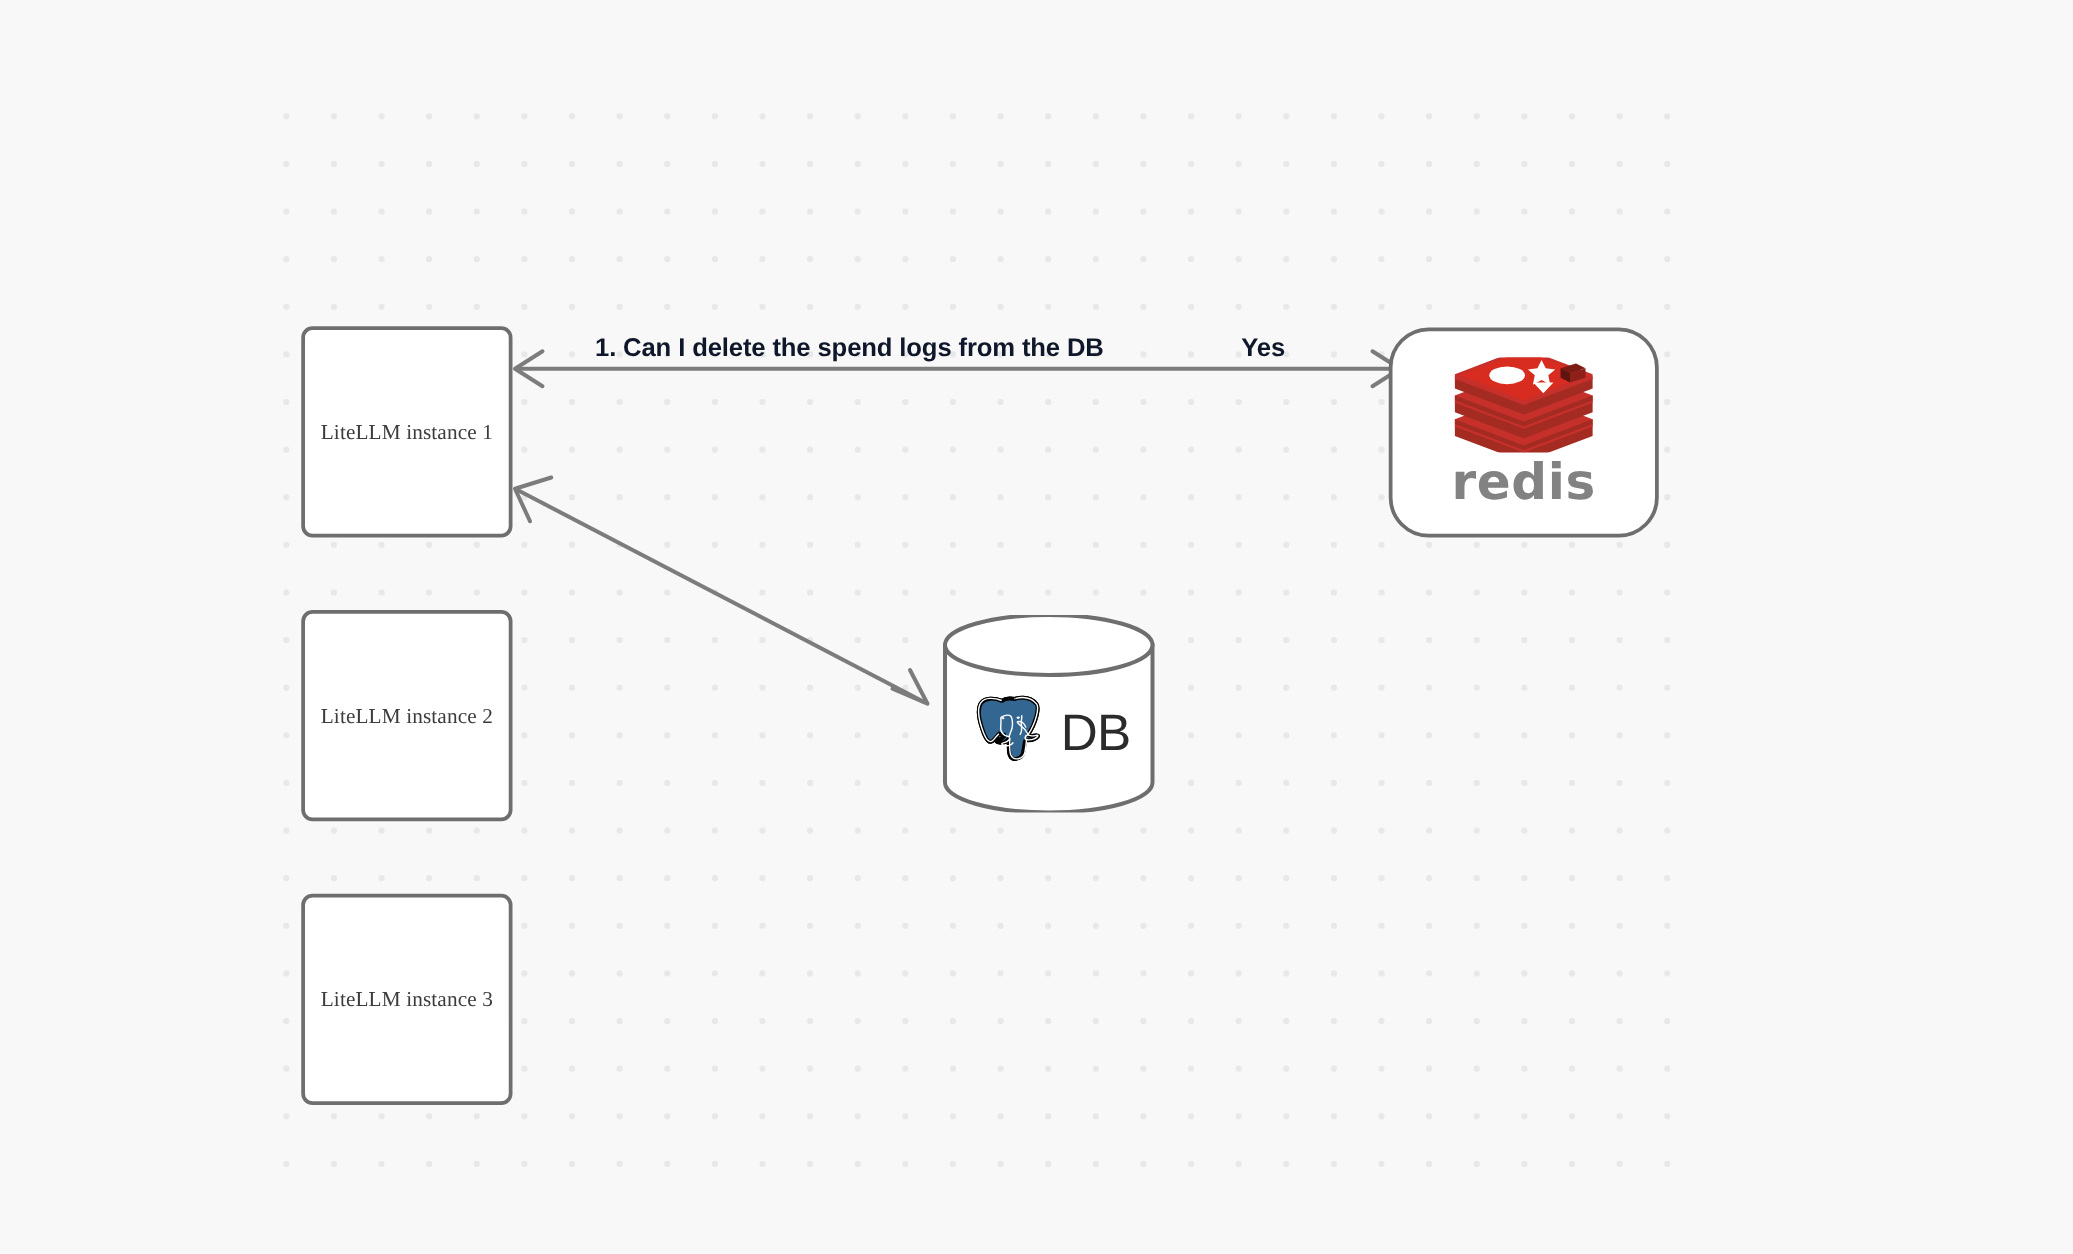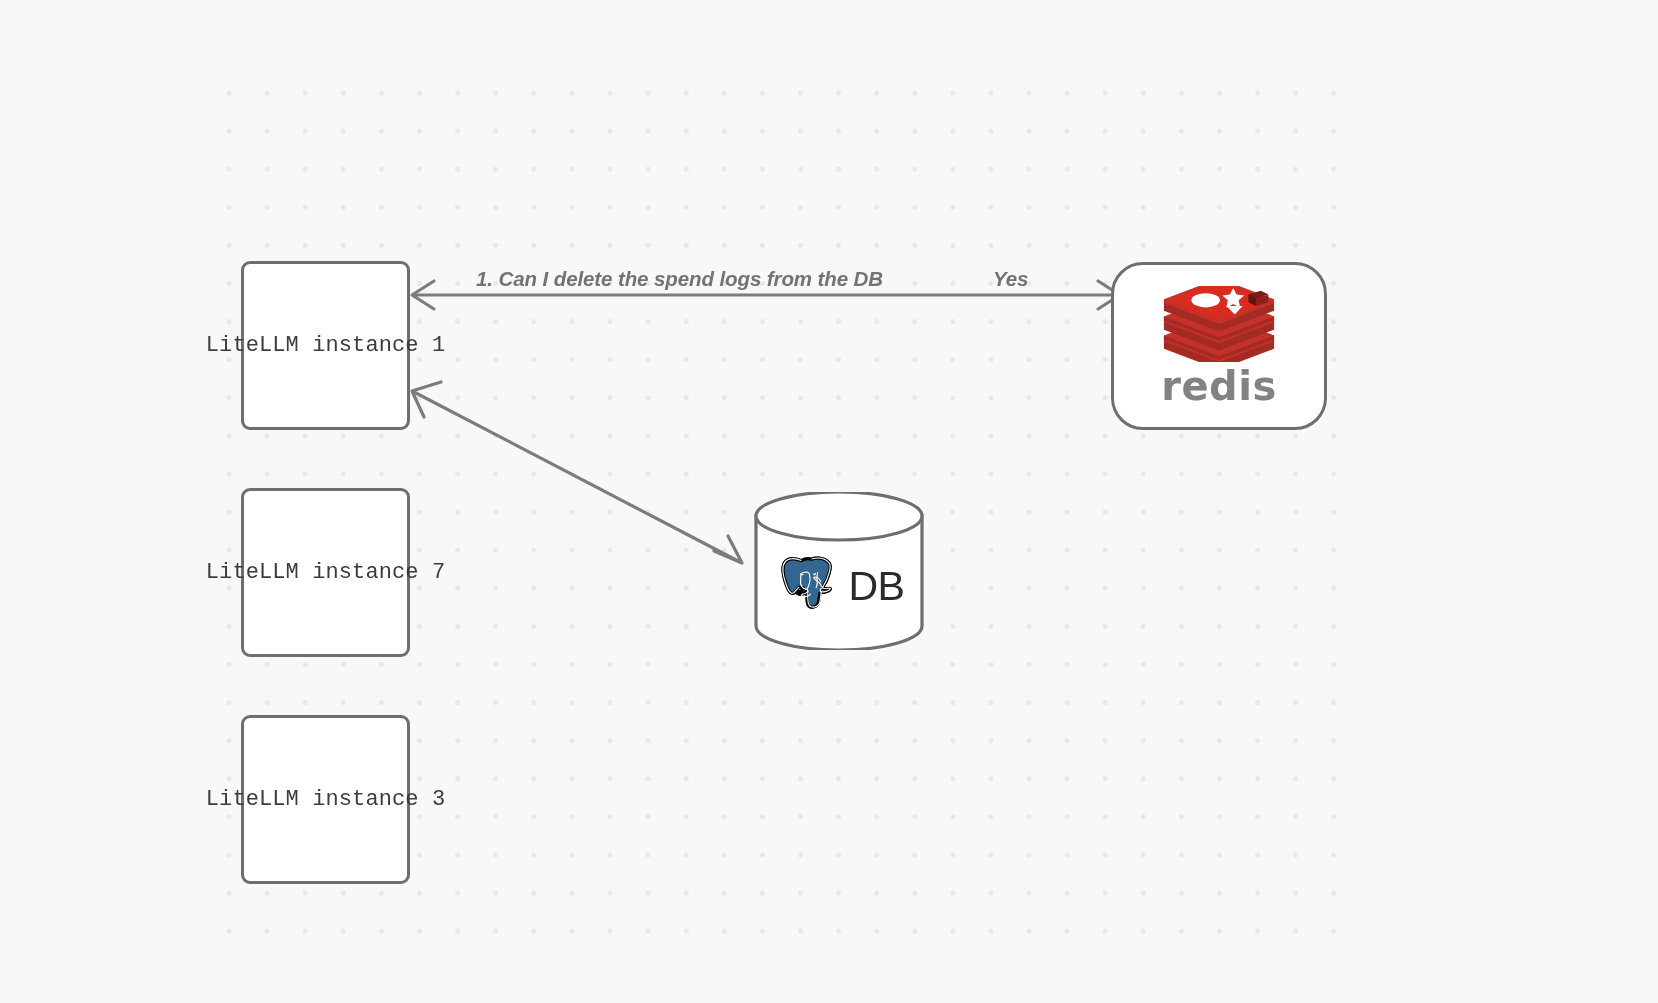--- a/index.html
+++ b/index.html
@@ -46,24 +46,24 @@
   .node-box {
     position: absolute;
     background: #ffffff;
     border: 3px solid #6e6e6e;
     border-radius: 9px;
     display: flex;
     align-items: center;
     justify-content: center;
   }
   .node-box .node-label {
-    font-size: 22px;
+    font-size: 17px;
     color: #3c3c3c;
     letter-spacing: 0.1px;
-    font-family: Liberation Mono, monospace;
+    font-family: Liberation Serif, serif;
     white-space: nowrap;
   }
 
   #node-instance-1 { left: 241px; top: 261px; width: 169px; height: 169px; }
   #node-instance-2 { left: 241px; top: 488px; width: 169px; height: 169px; }
   #node-instance-3 { left: 241px; top: 715px; width: 169px; height: 169px; }
 
   
   #node-redis {
     position: absolute;
@@ -120,24 +120,23 @@
     color: #2b2b2b;
     line-height: 1;
     letter-spacing: -0.5px;
   }
 
   
   .edge-label {
     position: absolute;
     font-family: "Liberation Sans", sans-serif;
     font-weight: bold;
-    color: #737373;
+    color: #0f172a;
     white-space: nowrap;
     letter-spacing: -0.1px;
-    font-style: italic;
   }
   #edge-label-1 {
     left: 476px;
     top: 267px;
     font-size: 20.5px;
   }
   #edge-label-1b {
     left: 966px;
     top: 267px;
     font-size: 20.5px;
@@ -175,21 +174,21 @@
 
       <path d="M 714 551 L 742 563 L 728 536" fill="none" stroke="#7c7c7c" stroke-width="3.2" stroke-linecap="round" stroke-linejoin="round"></path>
     </g>
   </svg>
 
   <div class="node-box" id="node-instance-1">
     <span class="node-label">LiteLLM instance 1</span>
   </div>
 
   <div class="node-box" id="node-instance-2">
-    <span class="node-label">LiteLLM instance 7</span>
+    <span class="node-label">LiteLLM instance 2</span>
   </div>
 
   <div class="node-box" id="node-instance-3">
     <span class="node-label">LiteLLM instance 3</span>
   </div>
 
   <div id="node-redis">
     <div id="redis-logo-wrap">
       <svg width="124" height="76" viewBox="0 0 124 80">
 

